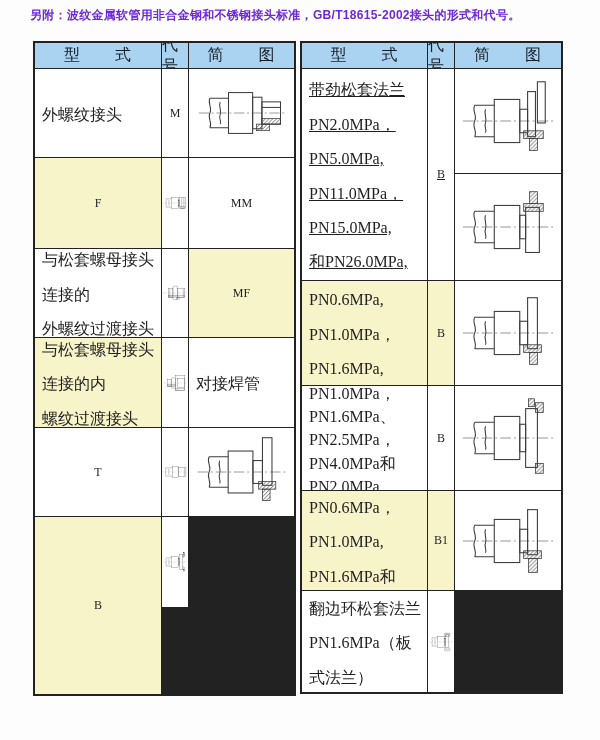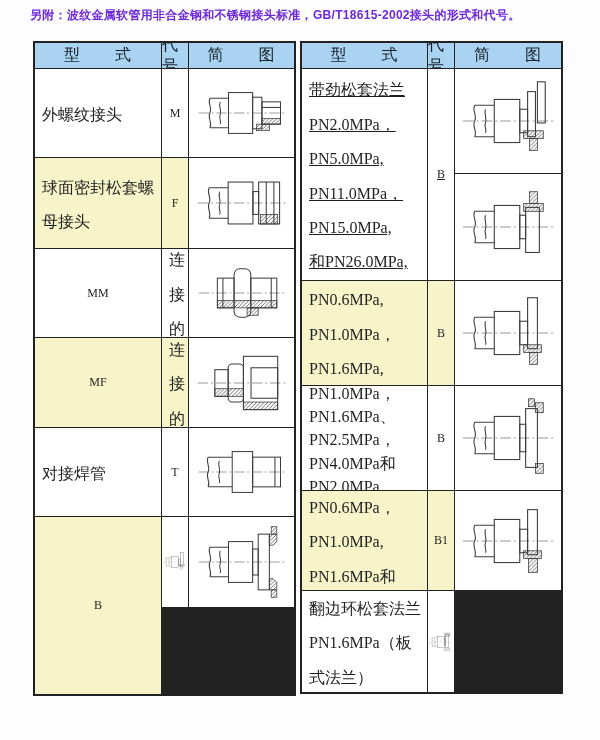--- a/index.html
+++ b/index.html
@@ -75,21 +75,20 @@
       <use href="#pipebody"></use>
         <use href="#centerline"></use>
       <rect class="ln" x="62" y="25" width="10" height="34"></rect>
       <rect class="ln" x="72" y="30" width="20" height="24"></rect>
       <line class="ln" x1="72" y1="36" x2="92" y2="36"></line>
       <rect class="h" x="72" y="48" width="20" height="6"></rect>
       <rect class="h" x="66" y="54" width="14" height="7"></rect>
     </svg>
   </div>
 
-  <div class="c type hl">球面密封松套螺母接头</div>
   <div class="c code hl">F</div>
   <div class="c diag">
     <svg class="fit" width="97" height="80" viewBox="0 0 100 84">
       <use href="#pipebody"></use>
         <use href="#centerline"></use>
       <rect class="ln" x="62" y="30" width="6" height="24"></rect>
       <rect class="ln" x="68" y="20" width="22" height="44"></rect>
       <line class="ln" x1="76" y1="20" x2="76" y2="64"></line>
       <line class="ln" x1="84" y1="20" x2="84" y2="64"></line>
       <rect class="h" x="70" y="54" width="18" height="10"></rect>

